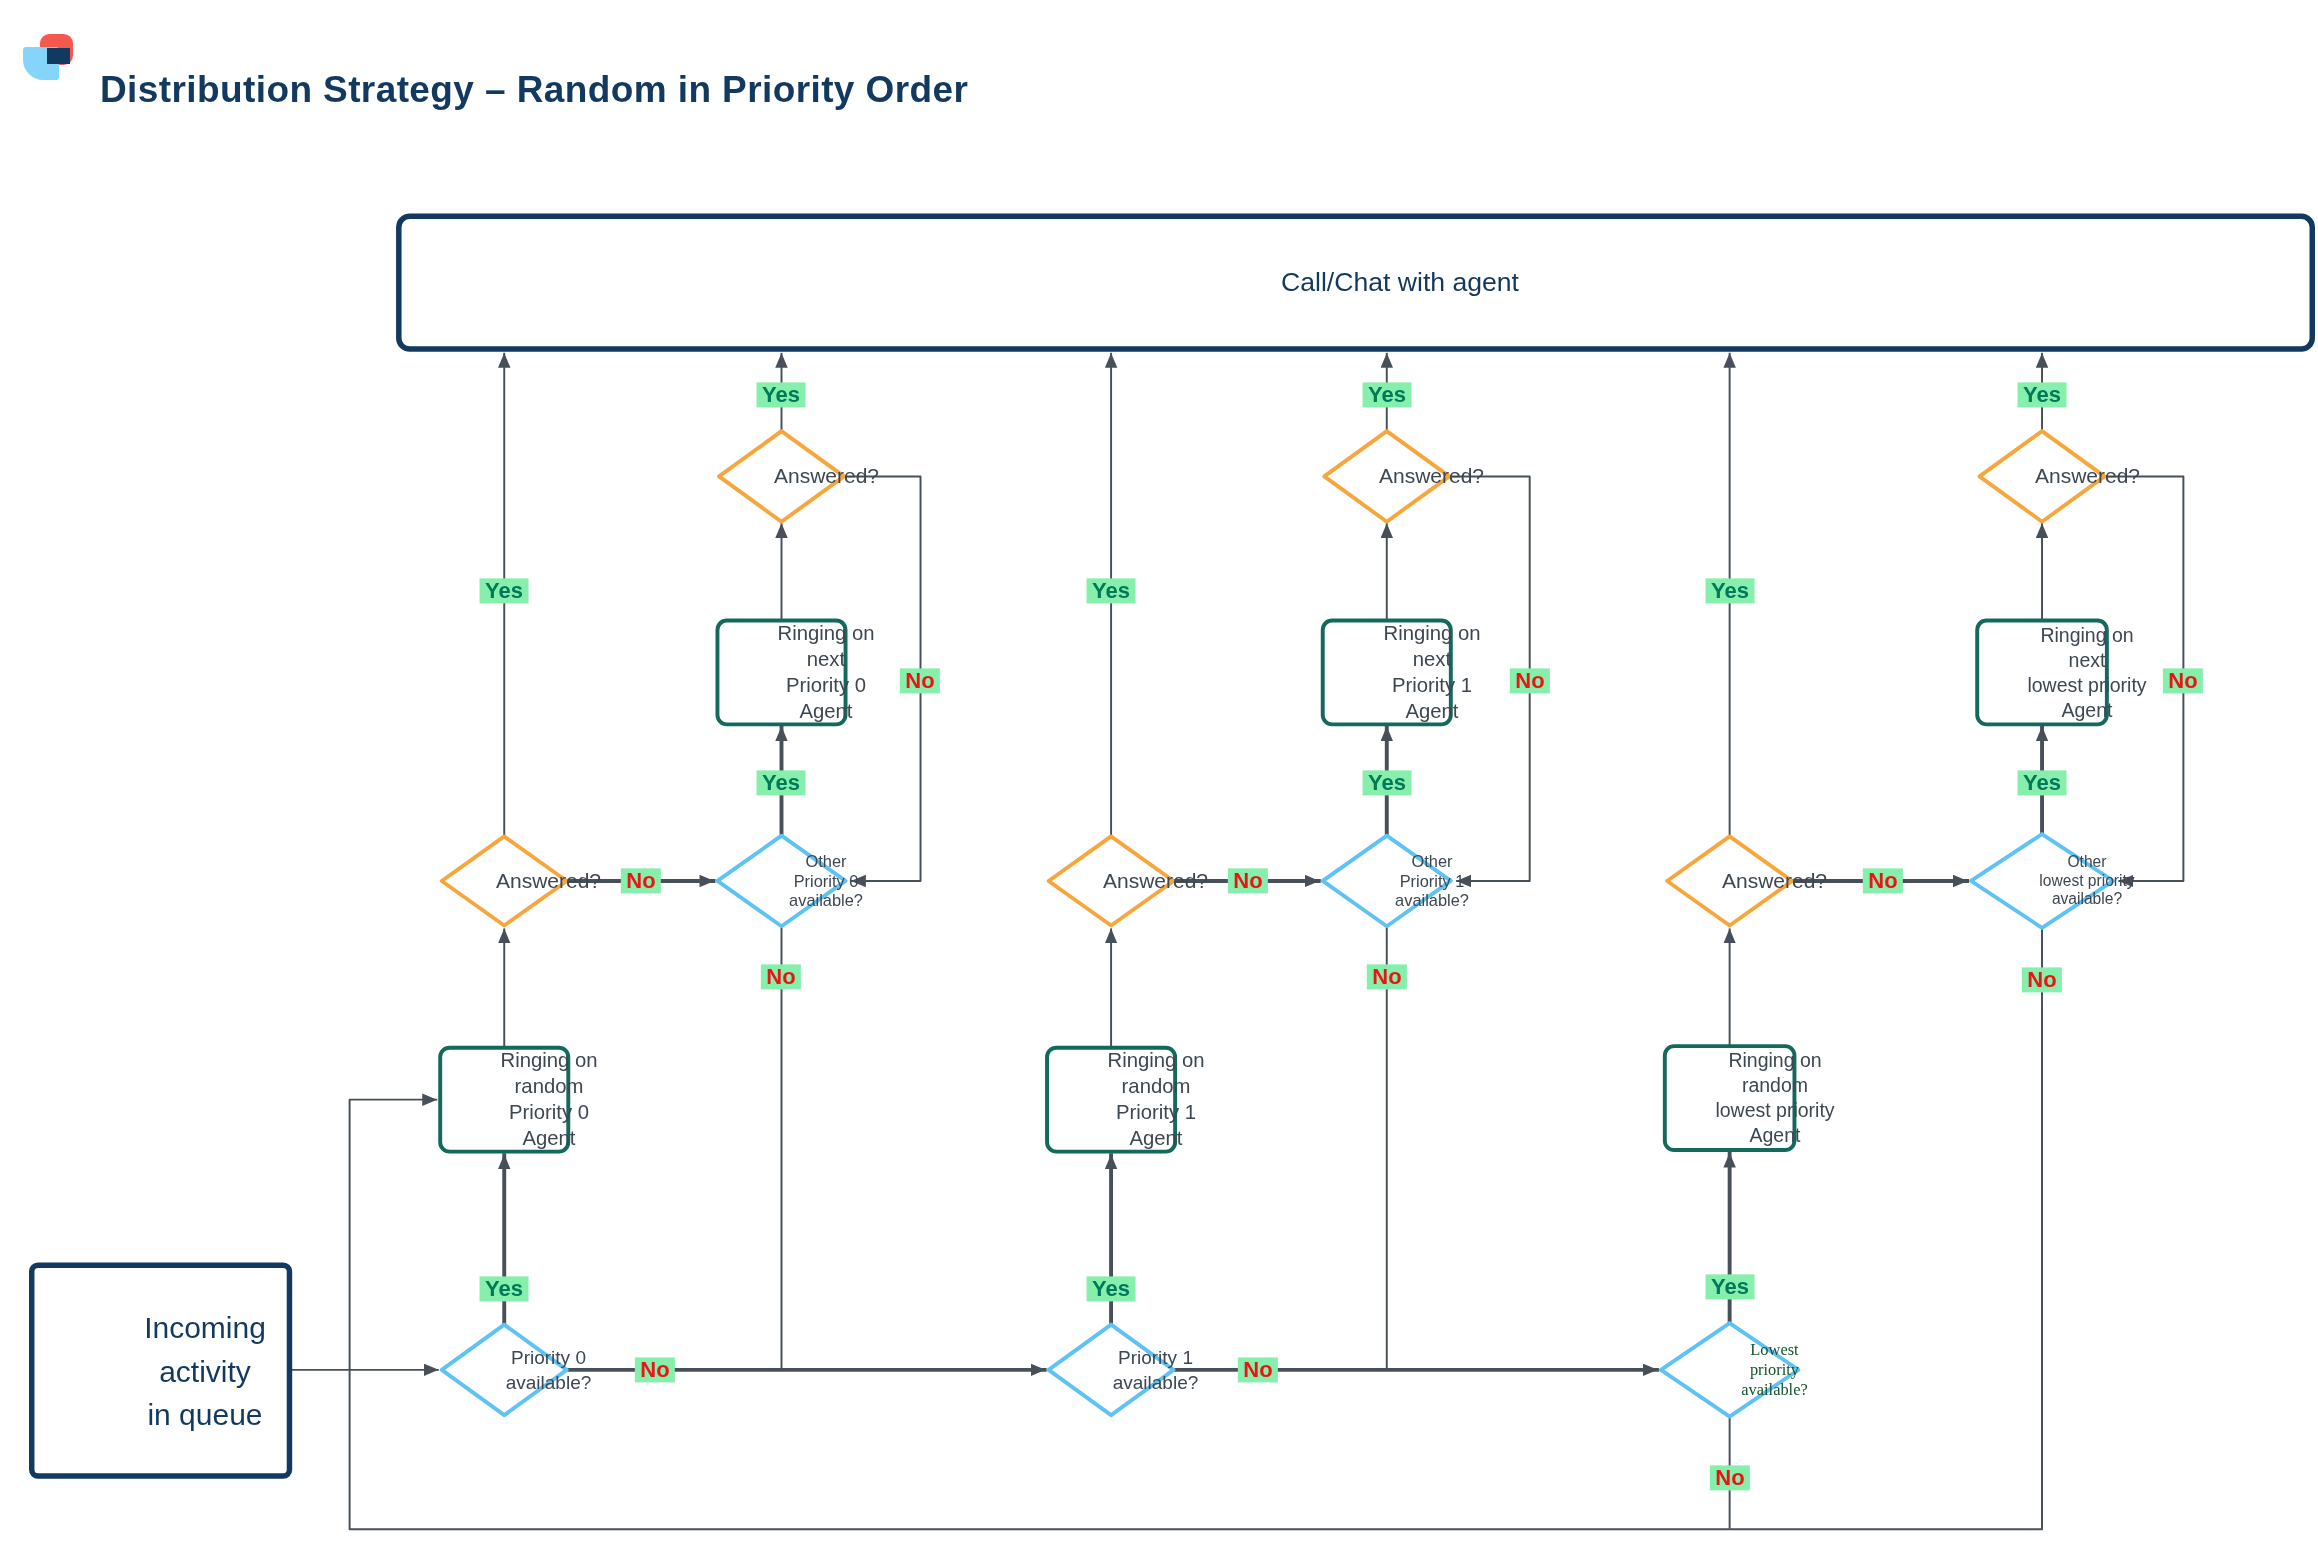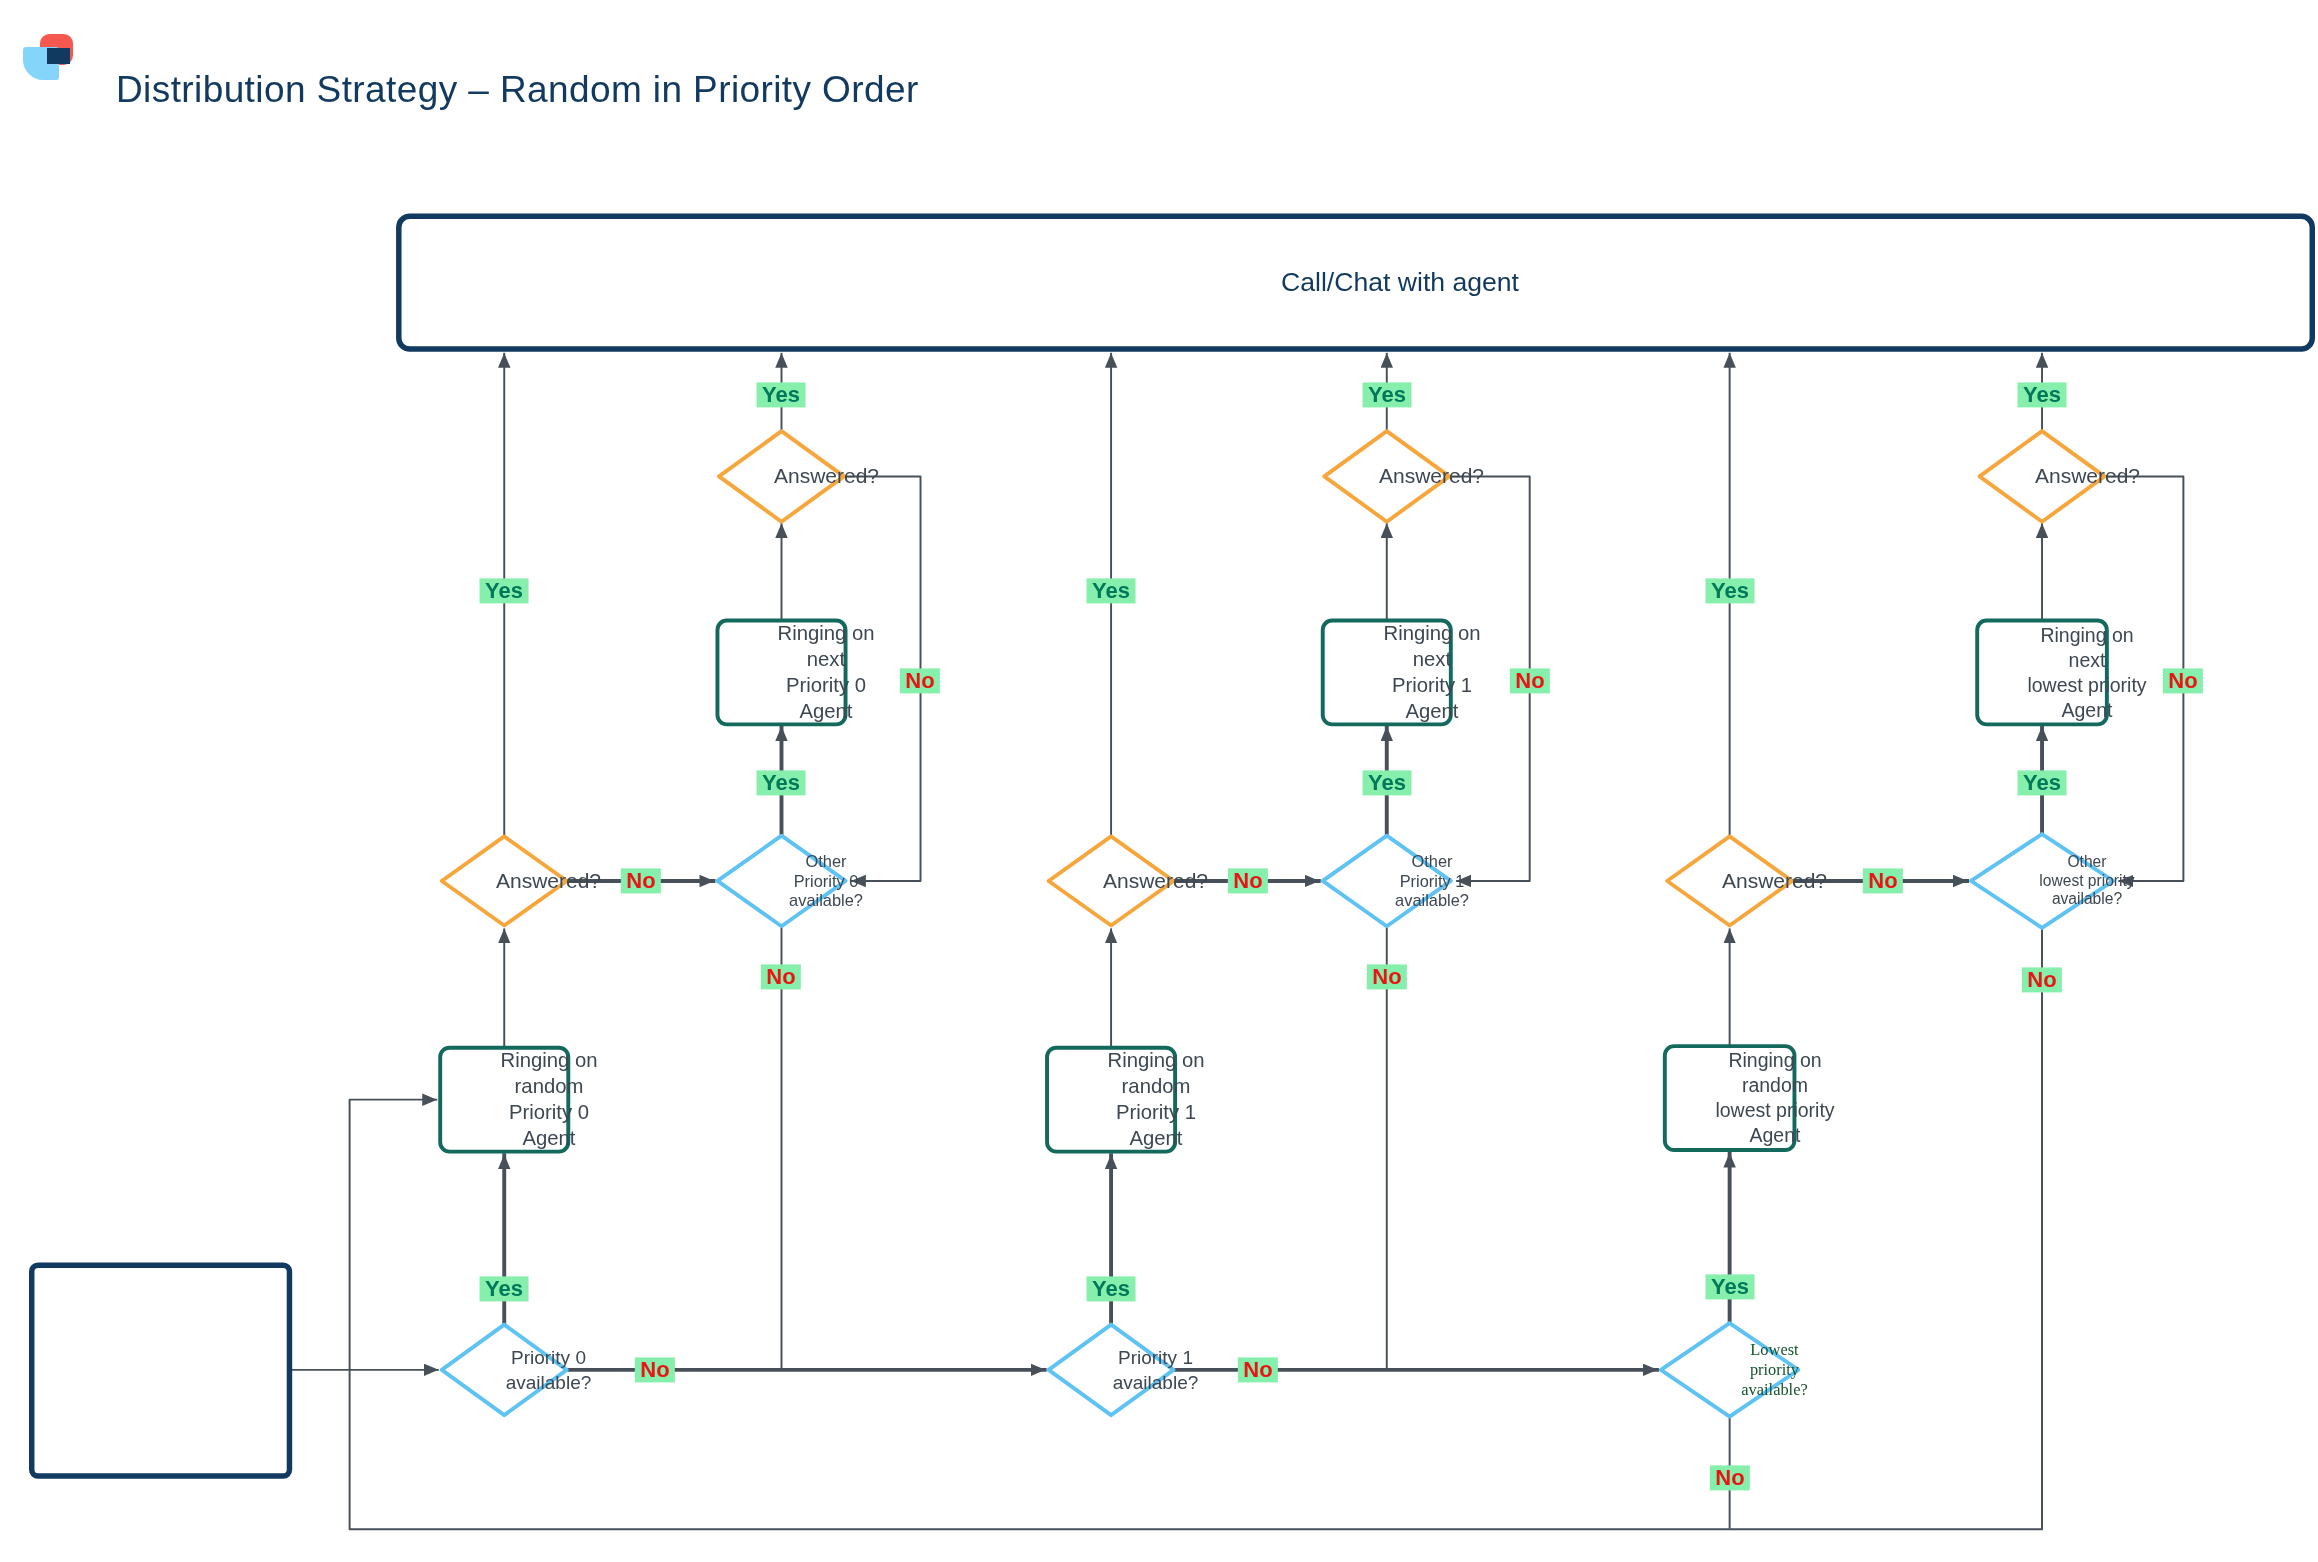--- a/index.html
+++ b/index.html
@@ -1,18 +1,18 @@
 <!DOCTYPE html>
 <html style="font-size:12.5px"><head>
 <meta charset="utf-8">
 <style>
   html,body{margin:0;padding:0;background:#ffffff;font-family:"Liberation Sans",sans-serif;}
   #canvas{position:relative;width:2319px;height:1562px;background:#ffffff;overflow:hidden;}
   #edges-svg{position:absolute;left:0;top:0;width:2319px;height:1562px;}
-  #page-title{position:absolute;left:116px;top:69px;font-size:37px;font-weight:400;letter-spacing:0.4px;}
+  #page-title{position:absolute;left:100px;top:69px;font-size:37px;font-weight:700;letter-spacing:0.4px;}
   #logo{position:absolute;left:23.4px;top:34px;width:52px;height:47px;}
   #logo .lg-red{position:absolute;left:17px;top:0;width:33px;height:31px;border-radius:9.4px;}
   #logo .lg-blue{position:absolute;left:0;top:12.5px;width:36px;height:33px;border-radius:3.1px 3.1px 3.1px 20.3px;}
   #logo .lg-navy{position:absolute;left:23.4px;top:14px;width:23.4px;height:15.6px;}
   .node-label{position:absolute;display:flex;align-items:center;justify-content:center;
     text-align:center;white-space:pre-line;line-height:1.28;pointer-events:none;margin-left:45px;}
   .edge-label{position:absolute;transform:translate(-50%,-50%);background:#86efac;
     font-weight:700;font-size:22px;line-height:1;padding:1.6px 5.5px;}
 </style>
 </head>
@@ -77,20 +77,23 @@
       <polygon points="1775,1070 1857,1128 1775,1186 1693,1128" stroke-linejoin="round" fill="#ffffff" stroke="#5ec3f4" stroke-width="5"></polygon>
       <polygon points="2614,1068 2705,1128 2614,1188 2523,1128" stroke-linejoin="round" fill="#ffffff" stroke="#5ec3f4" stroke-width="5"></polygon>
       <rect x="918" y="794.5" width="164" height="133" rx="12" fill="#ffffff" stroke="#12695c" stroke-width="5"></rect>
       <rect x="1693" y="794.5" width="164" height="133" rx="12" fill="#ffffff" stroke="#12695c" stroke-width="5"></rect>
       <rect x="2531" y="794.5" width="166" height="133" rx="12" fill="#ffffff" stroke="#12695c" stroke-width="5"></rect>
       <polygon points="1000,552 1080,610 1000,668 920,610" stroke-linejoin="round" fill="#ffffff" stroke="#f7a63c" stroke-width="5"></polygon>
       <polygon points="1775,552 1855,610 1775,668 1695,610" stroke-linejoin="round" fill="#ffffff" stroke="#f7a63c" stroke-width="5"></polygon>
       <polygon points="2614,552 2694,610 2614,668 2534,610" stroke-linejoin="round" fill="#ffffff" stroke="#f7a63c" stroke-width="5"></polygon>
     </svg>
 <div class="node-label" style="left: 398px; top: 216px; width: 1914px; height: 133px; font-size: 26.6px; color: rgb(18, 57, 95);">Call/Chat with agent</div>
+    <div class="node-label" style="left: 31px; top: 1266px; width: 258px; height: 211px; font-size: 30px; line-height: 1.45; color: rgb(18, 57, 95);">Incoming
+activity
+in queue</div>
     <div class="node-label" style="left: 441px; top: 1325px; width: 125px; height: 91px; font-size: 19px; color: rgb(61, 71, 82);">Priority 0
 available?</div>
     <div class="node-label" style="left: 1048px; top: 1325px; width: 125px; height: 91px; font-size: 19px; color: rgb(61, 71, 82);">Priority 1
 available?</div>
     <div class="node-label" style="left: 1661px; top: 1323px; width: 137px; height: 94px; font-size: 16.4px; line-height: 1.2; color: #14532d; font-family: Liberation Serif, serif;">Lowest
 priority
 available?</div>
     <div class="node-label" style="left: 440px; top: 1048px; width: 128px; height: 104px; font-size: 20.3px; color: rgb(61, 71, 82);">Ringing on
 random
 Priority 0

